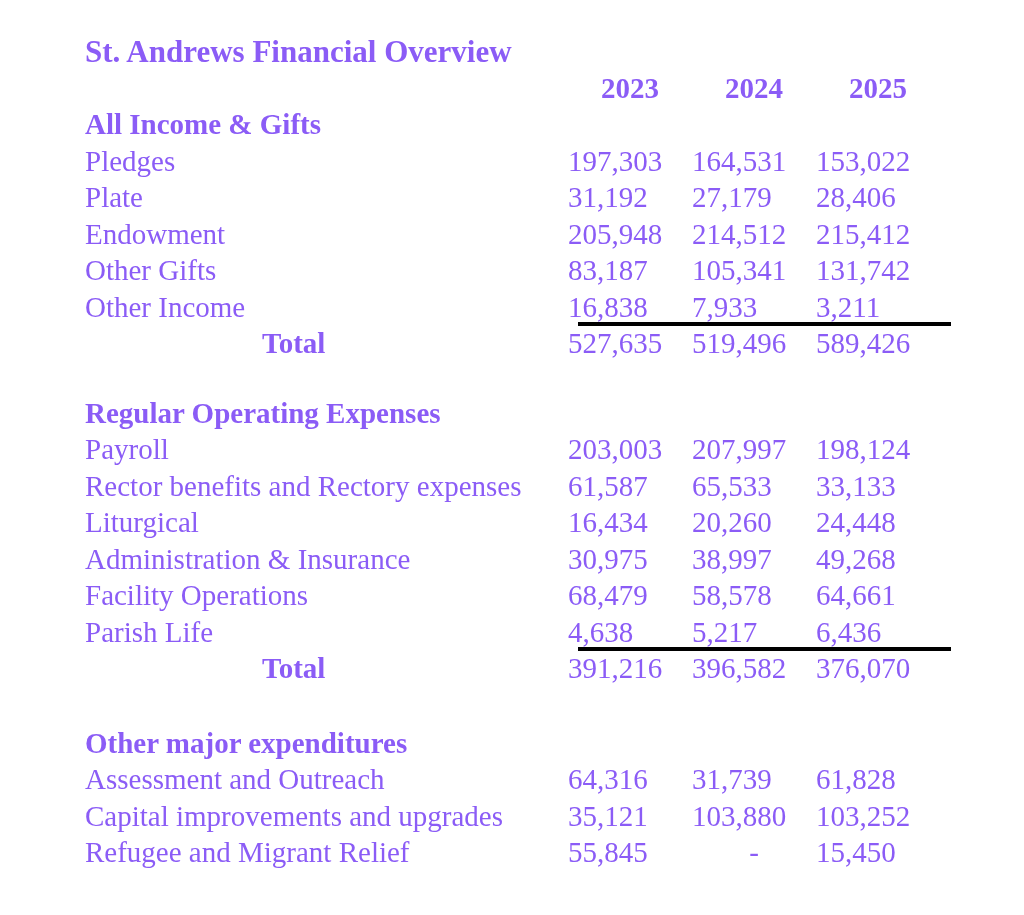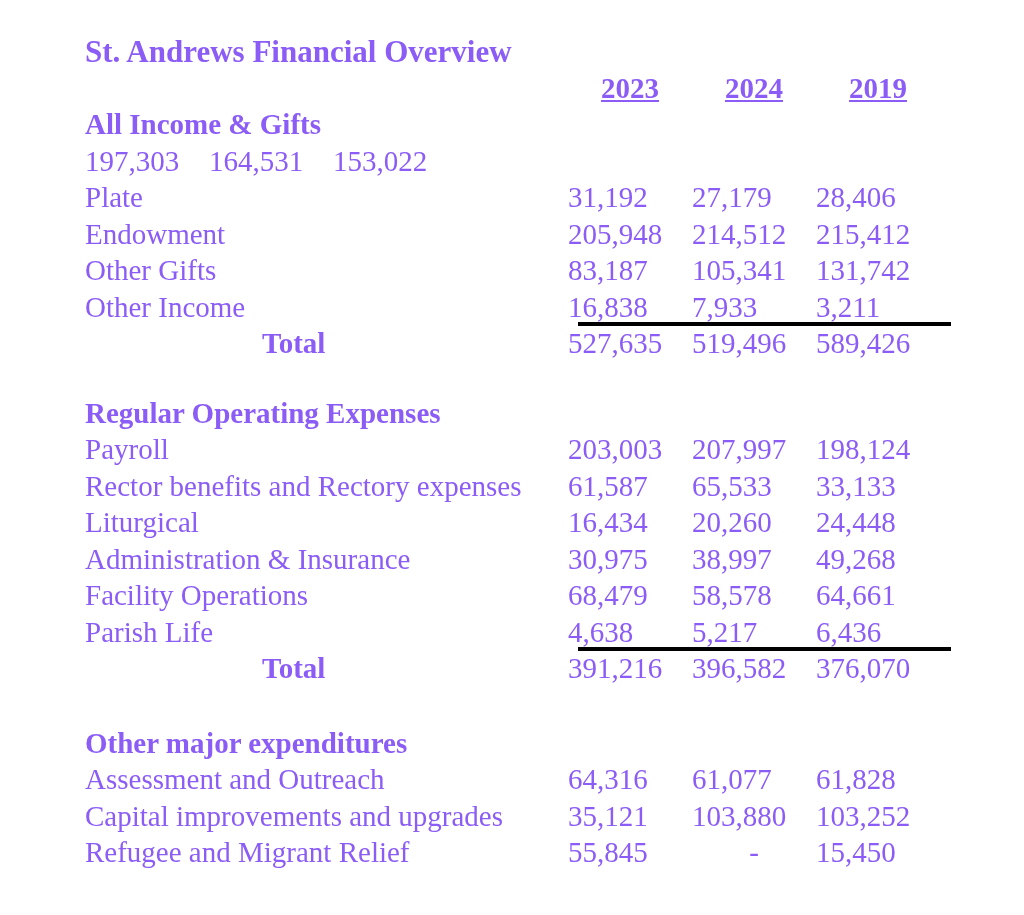--- a/index.html
+++ b/index.html
@@ -26,21 +26,21 @@
   .row {
     position: relative;
     display: flex;
     align-items: center;
     height: 36.5px;
     padding-left: 85px;
     padding-right: 84px;
   }
   .label { flex: 1; white-space: nowrap; }
   .val { width: 124px; text-align: left; white-space: nowrap; }
-  .year { text-align: center; font-weight: bold; text-decoration: underline; }
+  .year { text-align: center; font-weight: bold; }
   .bold { font-weight: bold; }
   .total-label { font-weight: bold; padding-left: 177px; }
   .rule {
     position: absolute;
     left: 578px;
     bottom: 0;
     width: 373px;
     height: 4px;
     background: #000000;
   }
@@ -52,28 +52,29 @@
 <body>
 
 <div class="page">
 
   <div class="title">St. Andrews Financial Overview</div>
 
   <div class="row">
     <div class="label"></div>
     <div class="val year">2023</div>
     <div class="val year">2024</div>
-    <div class="val year">2019</div>
+    <div class="val year">2025</div>
   </div>
 
   <div class="row">
     <div class="label bold">All Income &amp; Gifts</div>
   </div>
 
   <div class="row">
+    <div class="label">Pledges</div>
     <div class="val">197,303</div>
     <div class="val">164,531</div>
     <div class="val">153,022</div>
   </div>
 
   <div class="row">
     <div class="label">Plate</div>
     <div class="val">31,192</div>
     <div class="val">27,179</div>
     <div class="val">28,406</div>
@@ -166,21 +167,21 @@
 
   <div class="spacer spacer-lg"></div>
 
   <div class="row">
     <div class="label bold">Other major expenditures</div>
   </div>
 
   <div class="row">
     <div class="label">Assessment and Outreach</div>
     <div class="val">64,316</div>
-    <div class="val">61,077</div>
+    <div class="val">31,739</div>
     <div class="val">61,828</div>
   </div>
 
   <div class="row">
     <div class="label">Capital improvements and upgrades</div>
     <div class="val">35,121</div>
     <div class="val">103,880</div>
     <div class="val">103,252</div>
   </div>
 

